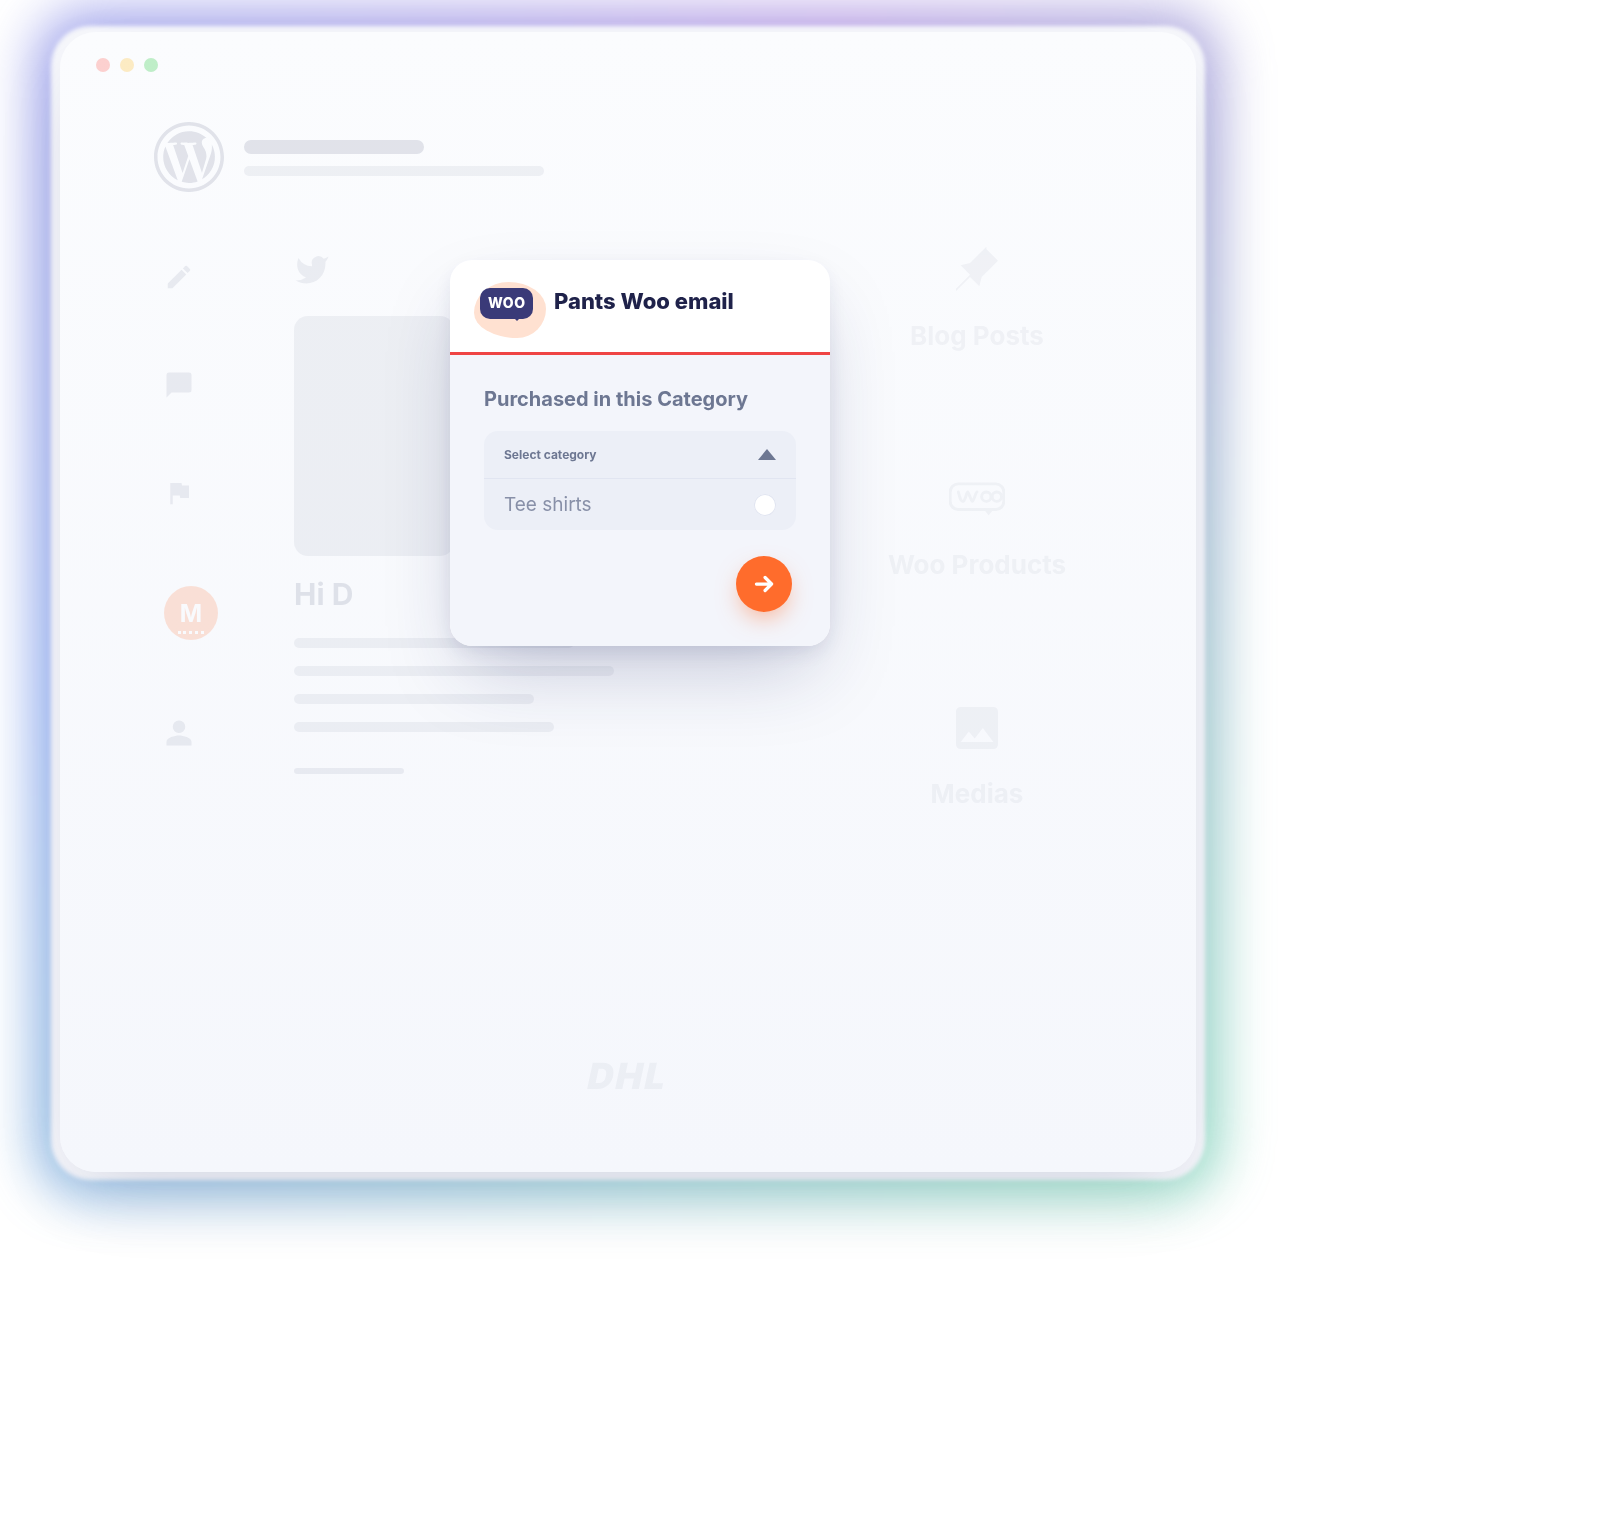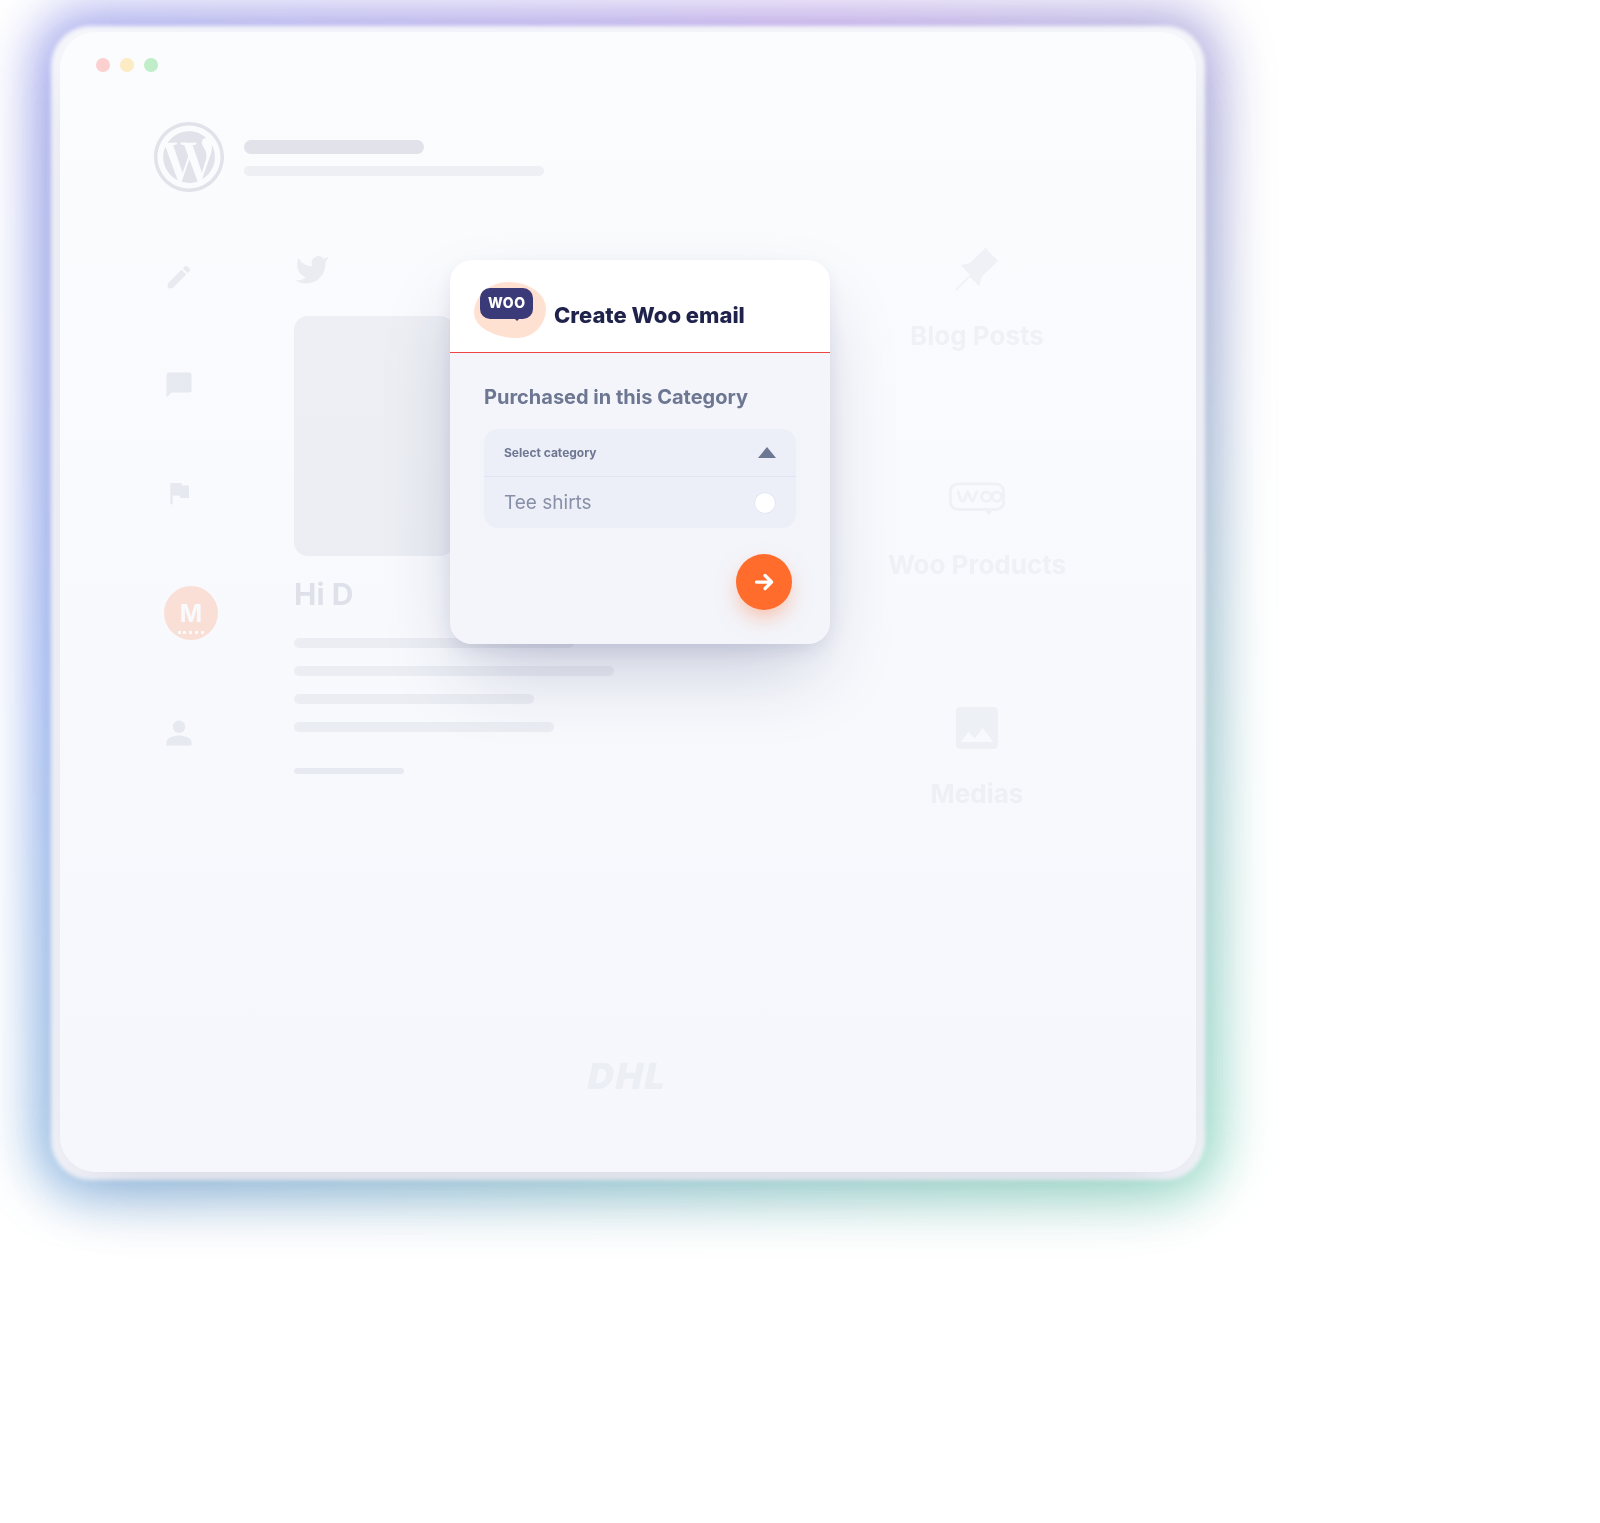--- a/index.html
+++ b/index.html
@@ -80,21 +80,21 @@
   .dhl{position:absolute;bottom:40px;left:50%;transform:translateX(-50%) skewX(-12deg);font-weight:900;font-size:36px;letter-spacing:2px;color:#6d7792;opacity:.4;}
 
   
   .modal{
     position:absolute;left:390px;top:228px;width:380px;
     background:#fff;border-radius:22px;
     box-shadow:0 36px 80px -18px rgba(30,40,100,.25),0 8px 20px -4px rgba(30,40,100,.12);
     overflow:hidden;
   }
   .modal-head{
-    padding:28px 30px 24px;display:flex;align-items:flex-end;gap:16px;border-bottom:1px solid #ef4444;
+    padding:28px 30px 24px;display:flex;align-items:flex-start;gap:16px;border-bottom:3px solid #ef4444;
   }
   .woo-badge{position:relative;width:58px;height:40px;}
   .woo-badge .blob{position:absolute;inset:-6px -8px -10px -6px;background:#ffe1d1;border-radius:48% 52% 40% 60% / 55% 48% 52% 45%;}
   .woo-badge .bub{position:relative;background:var(--woo-purple);color:#fff;font-weight:800;font-size:14px;letter-spacing:.5px;border-radius:10px;padding:6px 8px 8px;display:inline-block;}
   .woo-badge .bub::after{content:"";position:absolute;right:10px;bottom:-8px;width:0;height:0;border:6px solid transparent;border-top-color:var(--woo-purple);}
   .modal-title{font-size:22px;font-weight:800;color:var(--dark-navy);}
 
   .modal-body{background:var(--panel);padding:32px 34px 28px;}
   .label{font-size:20px;font-weight:700;color:var(--heading);margin-bottom:20px;}
 
@@ -192,21 +192,21 @@
 
       <div class="dhl">DHL</div>
     </div>
 
     <div class="modal">
       <div class="modal-head">
         <span class="woo-badge">
           <span class="blob"></span>
           <span class="bub">WOO</span>
         </span>
-        <span class="modal-title">Create Woo email</span>
+        <span class="modal-title">Pants Woo email</span>
       </div>
 
       <div class="modal-body">
         <div class="label">Purchased in this Category</div>
 
         <div class="dd">
           <div class="dd-head">
             <span class="txt">Select category</span>
             <span class="caret-up"></span>
           </div>

